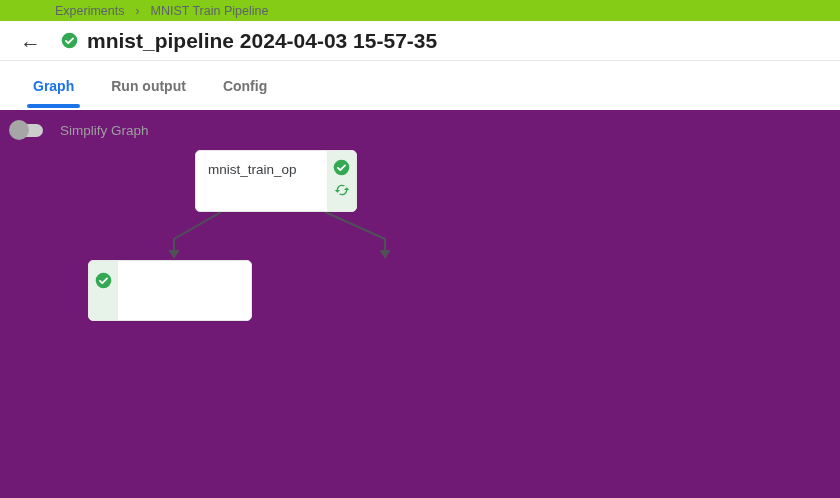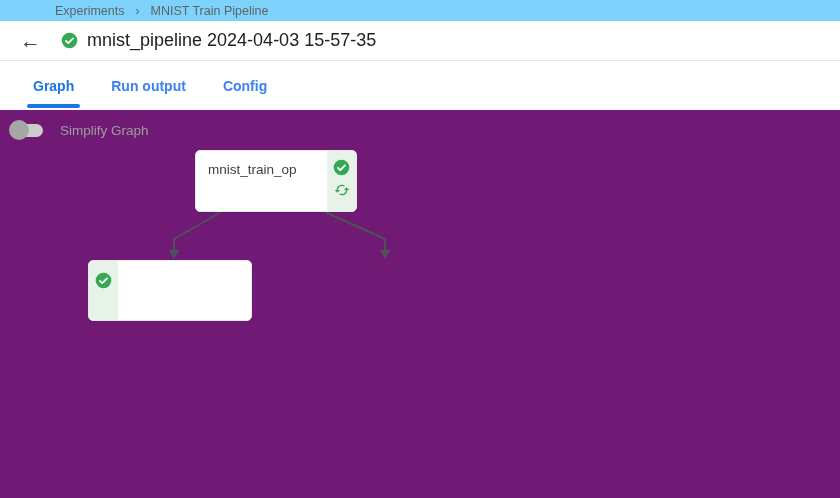--- a/index.html
+++ b/index.html
@@ -7,21 +7,21 @@
   body {
     font-family: "Liberation Sans", "DejaVu Sans", sans-serif;
     background: #ffffff;
     display: flex;
     flex-direction: column;
   }
 
   
   .breadcrumb-bar {
     height: 21px;
-    background: #7dd3fc;
+    background: #84cc16;
     display: flex;
     align-items: center;
     padding-left: 55px;
     flex: 0 0 auto;
   }
   .breadcrumb-bar .crumb {
     font-size: 12.5px;
     color: #5f6368;
     text-decoration: none;
     cursor: pointer;
@@ -47,24 +47,24 @@
     color: #424242;
     background: none;
     border: none;
     cursor: pointer;
     padding: 0;
     font-family: inherit;
   }
   .title-status { margin-left: 20px; display: flex; align-items: center; }
   .page-title {
     margin-left: 9px;
-    font-size: 18px;
+    font-size: 21px;
     color: #212121;
     white-space: nowrap;
-    font-weight: 400;
+    font-weight: 700;
   }
 
   .header-divider { height: 1px; background: #e6e6e6; flex: 0 0 auto; }
 
   
   .tab-bar {
     height: 49px;
     background: #ffffff;
     display: flex;
     align-items: stretch;
@@ -72,21 +72,21 @@
     flex: 0 0 auto;
   }
   .tab {
     position: relative;
     display: flex;
     align-items: center;
     padding: 0 9px;
     margin-right: 19px;
     font-size: 14px;
     font-weight: 700;
-    color: #3b82f6;
+    color: #737373;
     cursor: pointer;
     background: none;
     border: none;
     font-family: inherit;
   }
   .tab.active { color: #1a73e8; }
   .tab.active .tab-underline {
     position: absolute;
     left: 3px;
     right: 3px;

